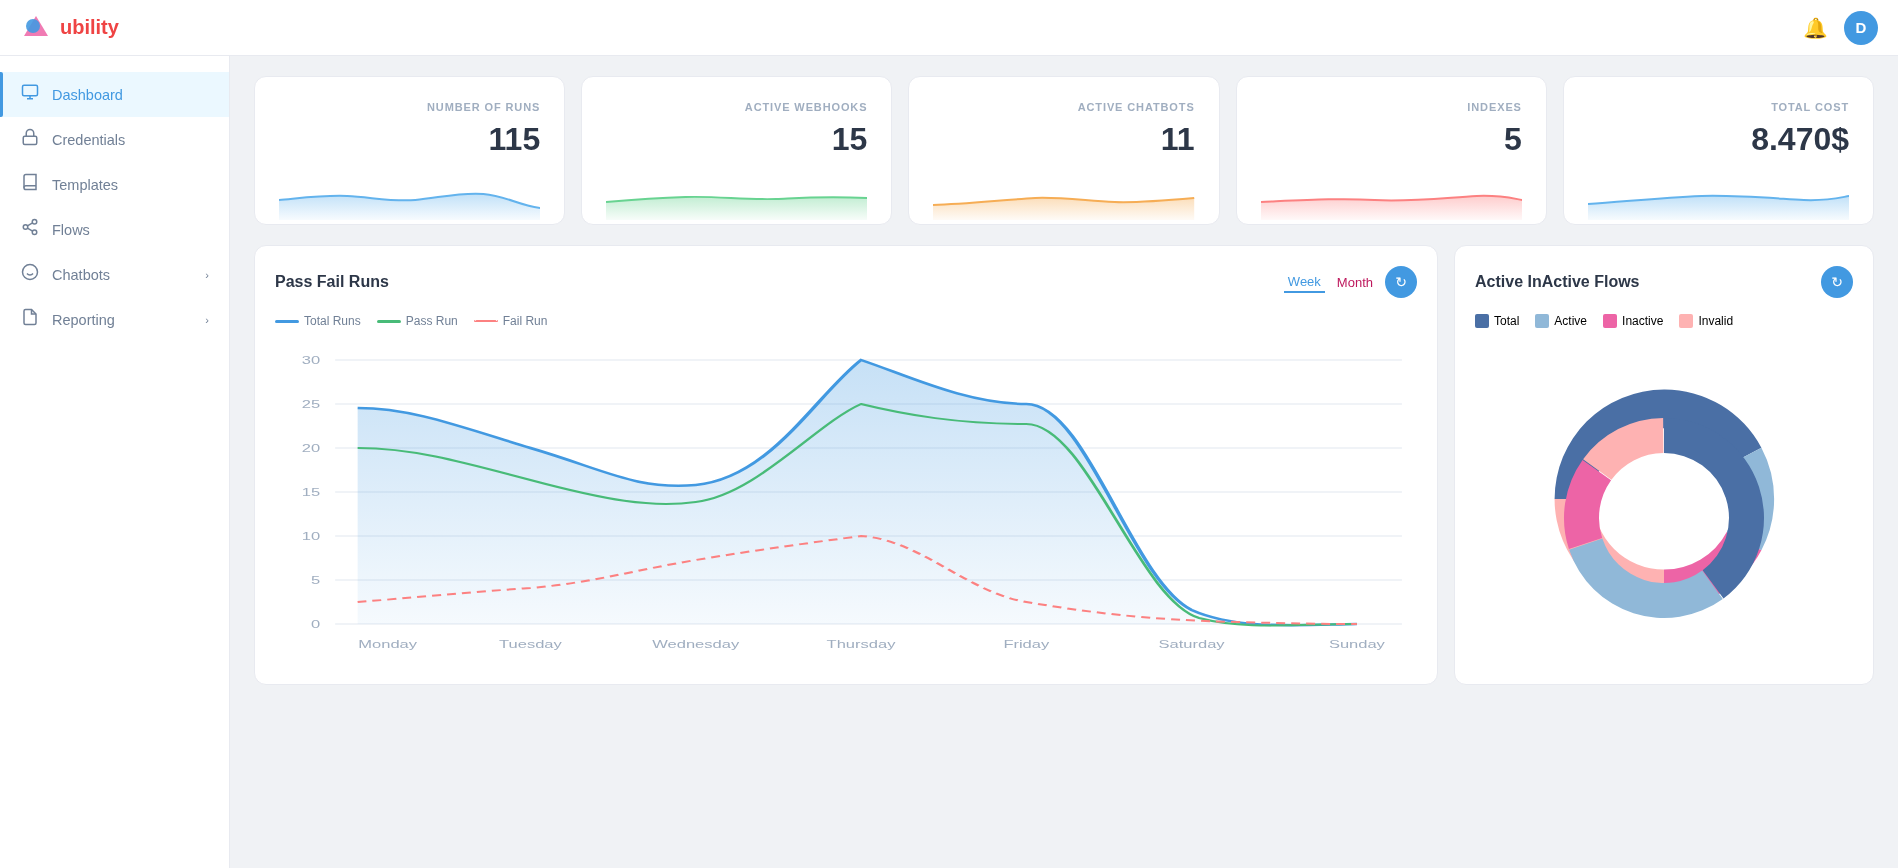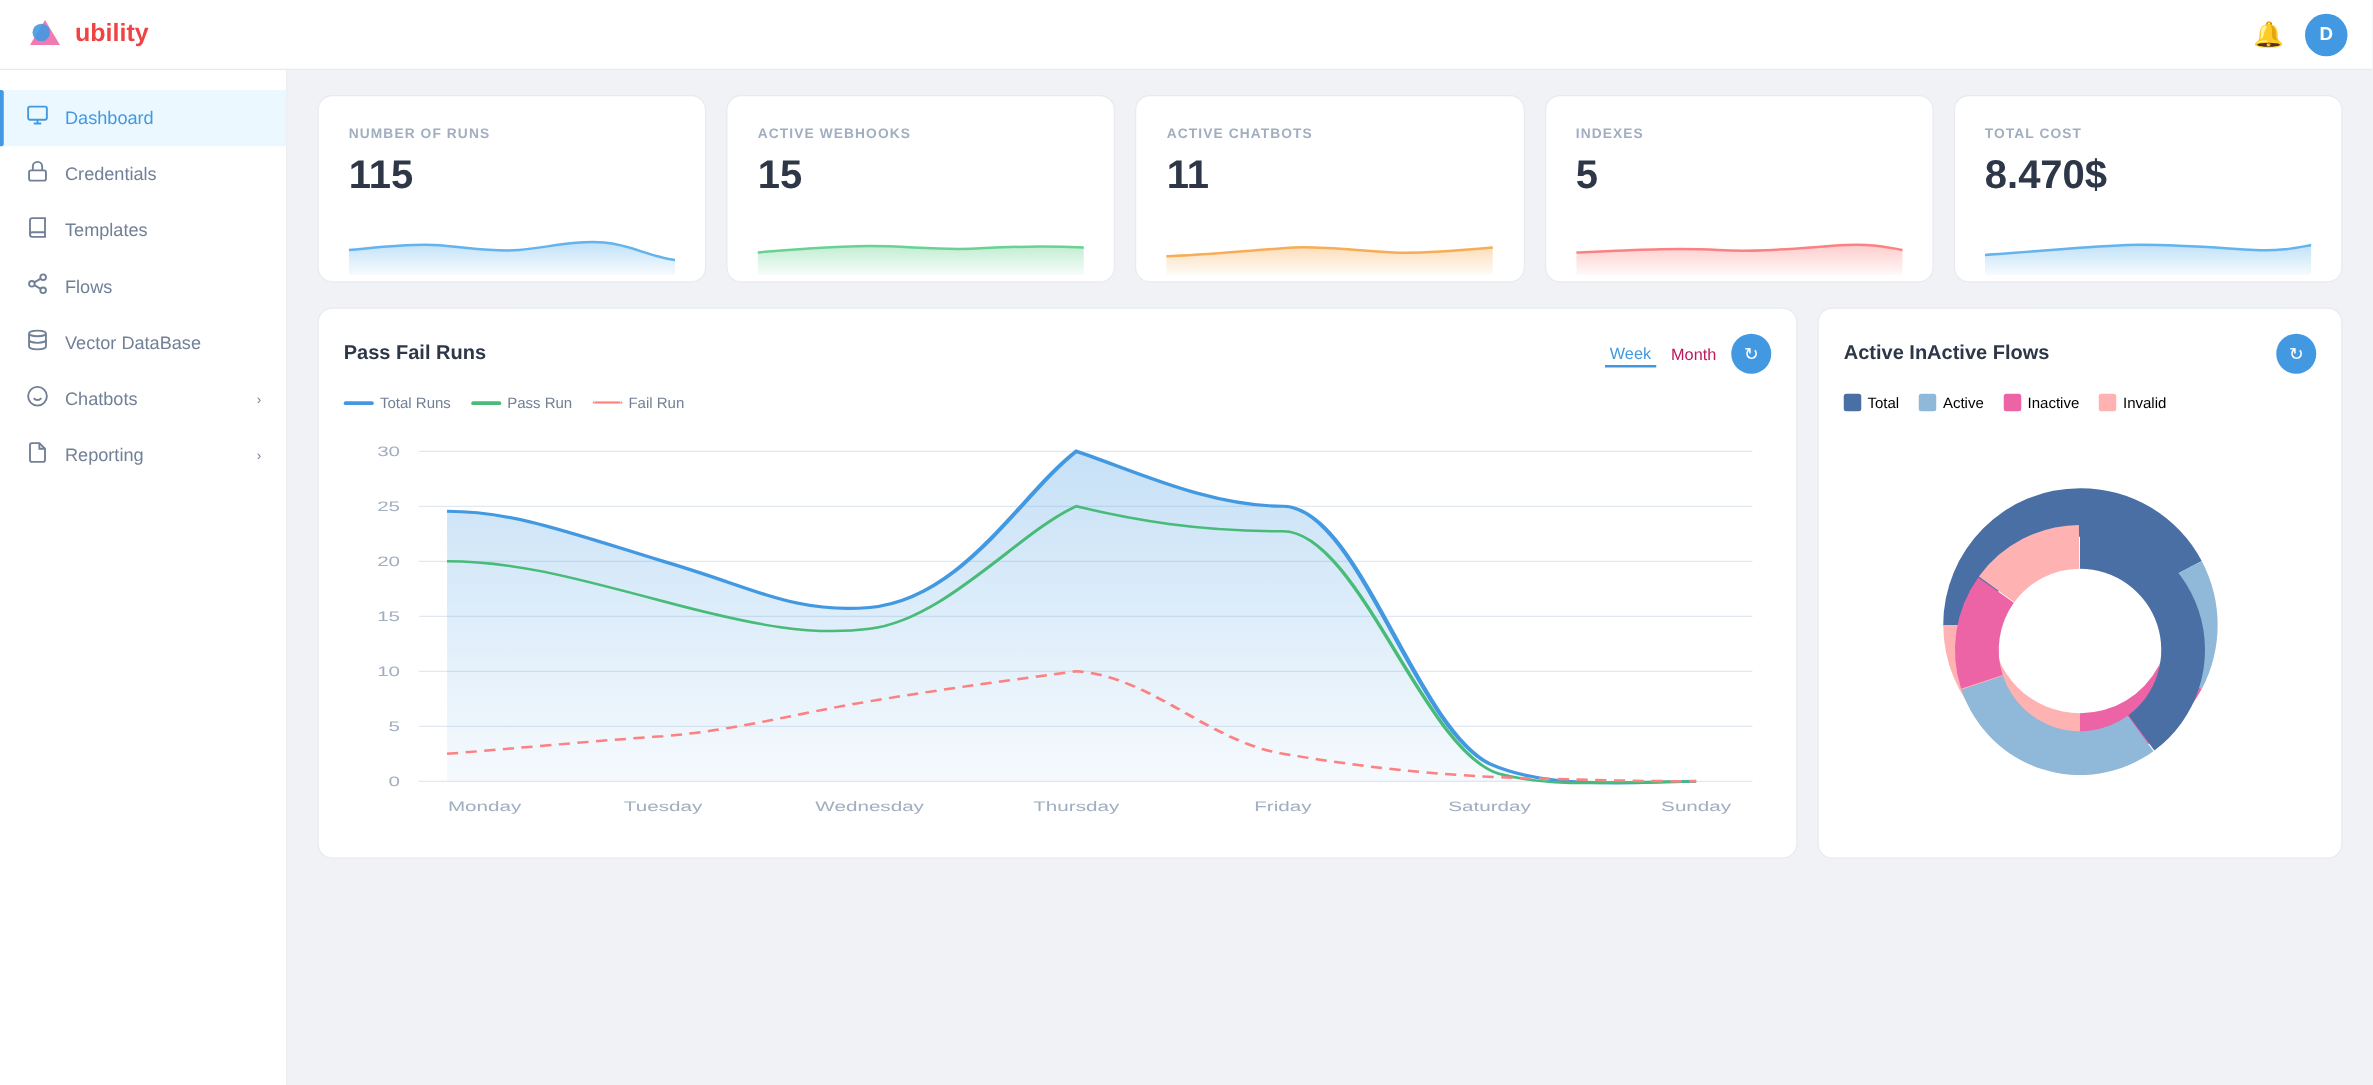--- a/index.html
+++ b/index.html
@@ -55,21 +55,21 @@
       position: absolute;
       left: 0; top: 0; bottom: 0;
       width: 3px;
       background: #4299e1;
       border-radius: 0 2px 2px 0;
     }
     .sidebar-item .icon { font-size: 17px; width: 20px; text-align: center; }
     .sidebar-item .chevron { margin-left: auto; font-size: 11px; }
 
     
-    .content { flex: 1; overflow-y: auto; padding: 20px 24px; }
+    .content { flex: 1; overflow-y: auto; padding: 20px 24px; text-align: right; }
 
     
     .stats-row { display: flex; gap: 16px; margin-bottom: 20px; }
     .stat-card {
       flex: 1;
       background: #fff;
       border-radius: 12px;
       padding: 24px 24px 0 24px;
       border: 1px solid #e8eaf0;
       overflow: hidden;
@@ -161,29 +161,20 @@
             <circle cx="6" cy="12" r="3"></circle>
             <circle cx="18" cy="19" r="3"></circle>
             <line x1="8.59" y1="13.51" x2="15.42" y2="17.49"></line>
             <line x1="15.41" y1="6.51" x2="8.59" y2="10.49"></line>
           </svg></span>
     <span>Flows</span>
 
   </div>
       <div class="sidebar-item">
     <span class="icon"><svg width="18" height="18" viewBox="0 0 24 24" fill="none" stroke="currentColor" stroke-width="2">
-            <ellipse cx="12" cy="5" rx="9" ry="3"></ellipse>
-            <path d="M21 12c0 1.66-4 3-9 3s-9-1.34-9-3"></path>
-            <path d="M3 5v14c0 1.66 4 3 9 3s9-1.34 9-3V5"></path>
-          </svg></span>
-    <span>Vector DataBase</span>
-
-  </div>
-      <div class="sidebar-item">
-    <span class="icon"><svg width="18" height="18" viewBox="0 0 24 24" fill="none" stroke="currentColor" stroke-width="2">
             <circle cx="12" cy="12" r="10"></circle>
             <path d="M8 14s1.5 2 4 2 4-2 4-2"></path>
             <line x1="9" y1="9" x2="9.01" y2="9"></line>
             <line x1="15" y1="9" x2="15.01" y2="9"></line>
           </svg></span>
     <span>Chatbots</span>
     <span class="chevron">›</span>
   </div>
       <div class="sidebar-item">
     <span class="icon"><svg width="18" height="18" viewBox="0 0 24 24" fill="none" stroke="currentColor" stroke-width="2">

